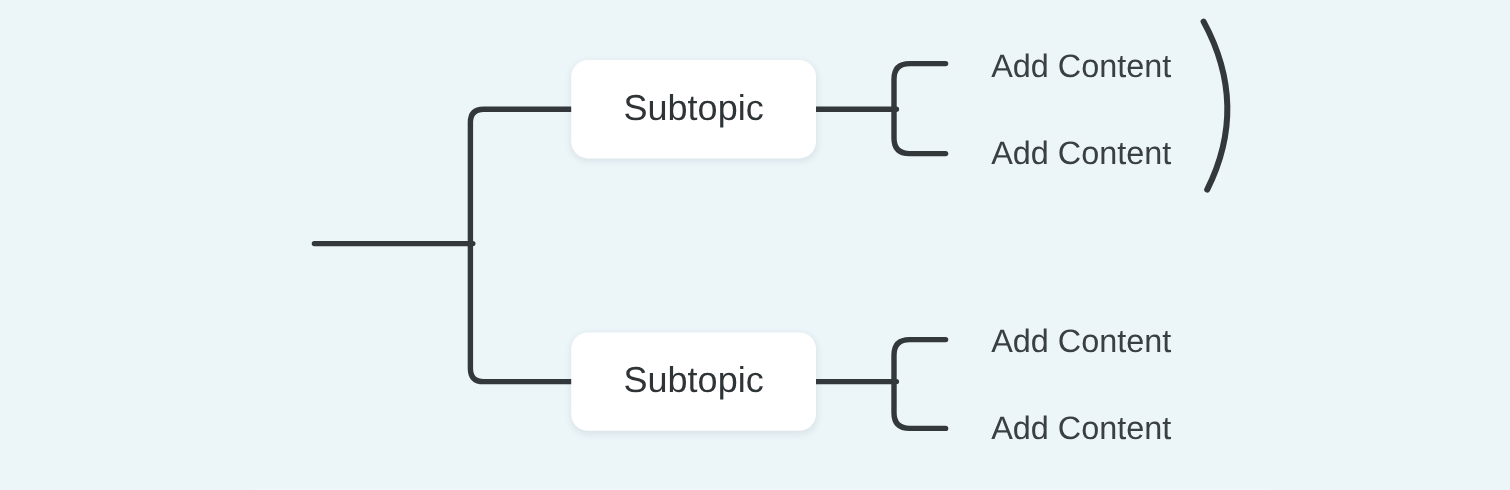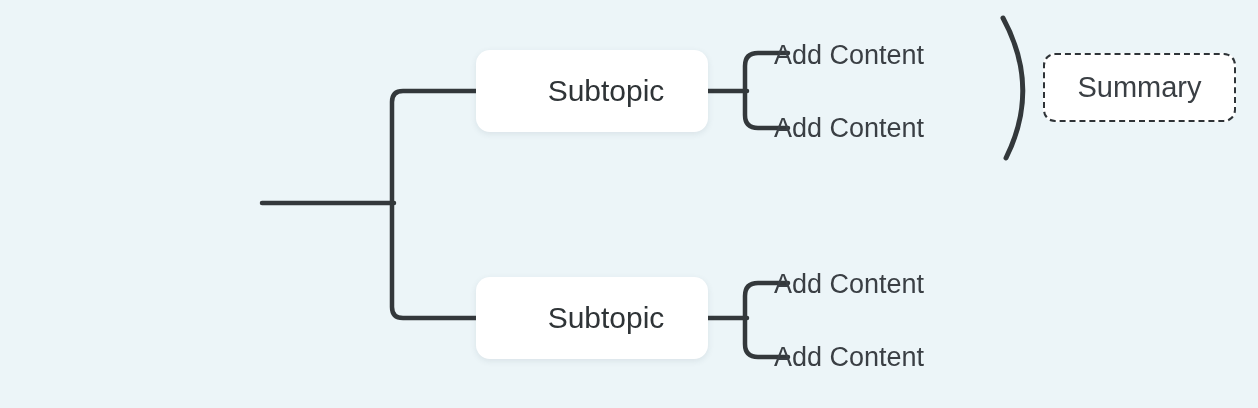--- a/index.html
+++ b/index.html
@@ -29,40 +29,39 @@
     position: absolute;
     background: #ffffff;
     display: flex;
     align-items: center;
     justify-content: center;
     border-radius: 14px;
     box-shadow: 0 2px 6px rgba(50, 70, 90, 0.10);
     z-index: 1;
     cursor: pointer;
     white-space: nowrap;
-    padding-left: 28px;
   }
   .root-node {
     left: 20px; top: 149px;
     width: 244px; height: 108px;
     font-size: 38px;
     font-weight: 700;
     color: #22262a;
     letter-spacing: 0.5px;
   }
   .subtopic-node {
     width: 204px; height: 82px;
     font-size: 30px;
     color: #2f3437;
   }
   #subtopic-1 { left: 476px; top: 50px; }
   #subtopic-2 { left: 476px; top: 277px; }
   .leaf-node {
     position: absolute;
-    left: 774px;
+    left: 826px;
     height: 38px;
     display: flex;
     align-items: center;
     font-size: 27px;
     color: #3a3f44;
     z-index: 1;
     cursor: pointer;
     white-space: nowrap;
   }
   #leaf-1a { top: 36px; }
@@ -107,15 +106,14 @@
   <div class="node subtopic-node" id="subtopic-2">Subtopic</div>
 
   <div class="leaf-node" id="leaf-1a">Add Content</div>
 
   <div class="leaf-node" id="leaf-1b">Add Content</div>
 
   <div class="leaf-node" id="leaf-2a">Add Content</div>
 
   <div class="leaf-node" id="leaf-2b">Add Content</div>
 
-  <div class="summary-node">Summary</div>
 
 </div>
 
 </body></html>

